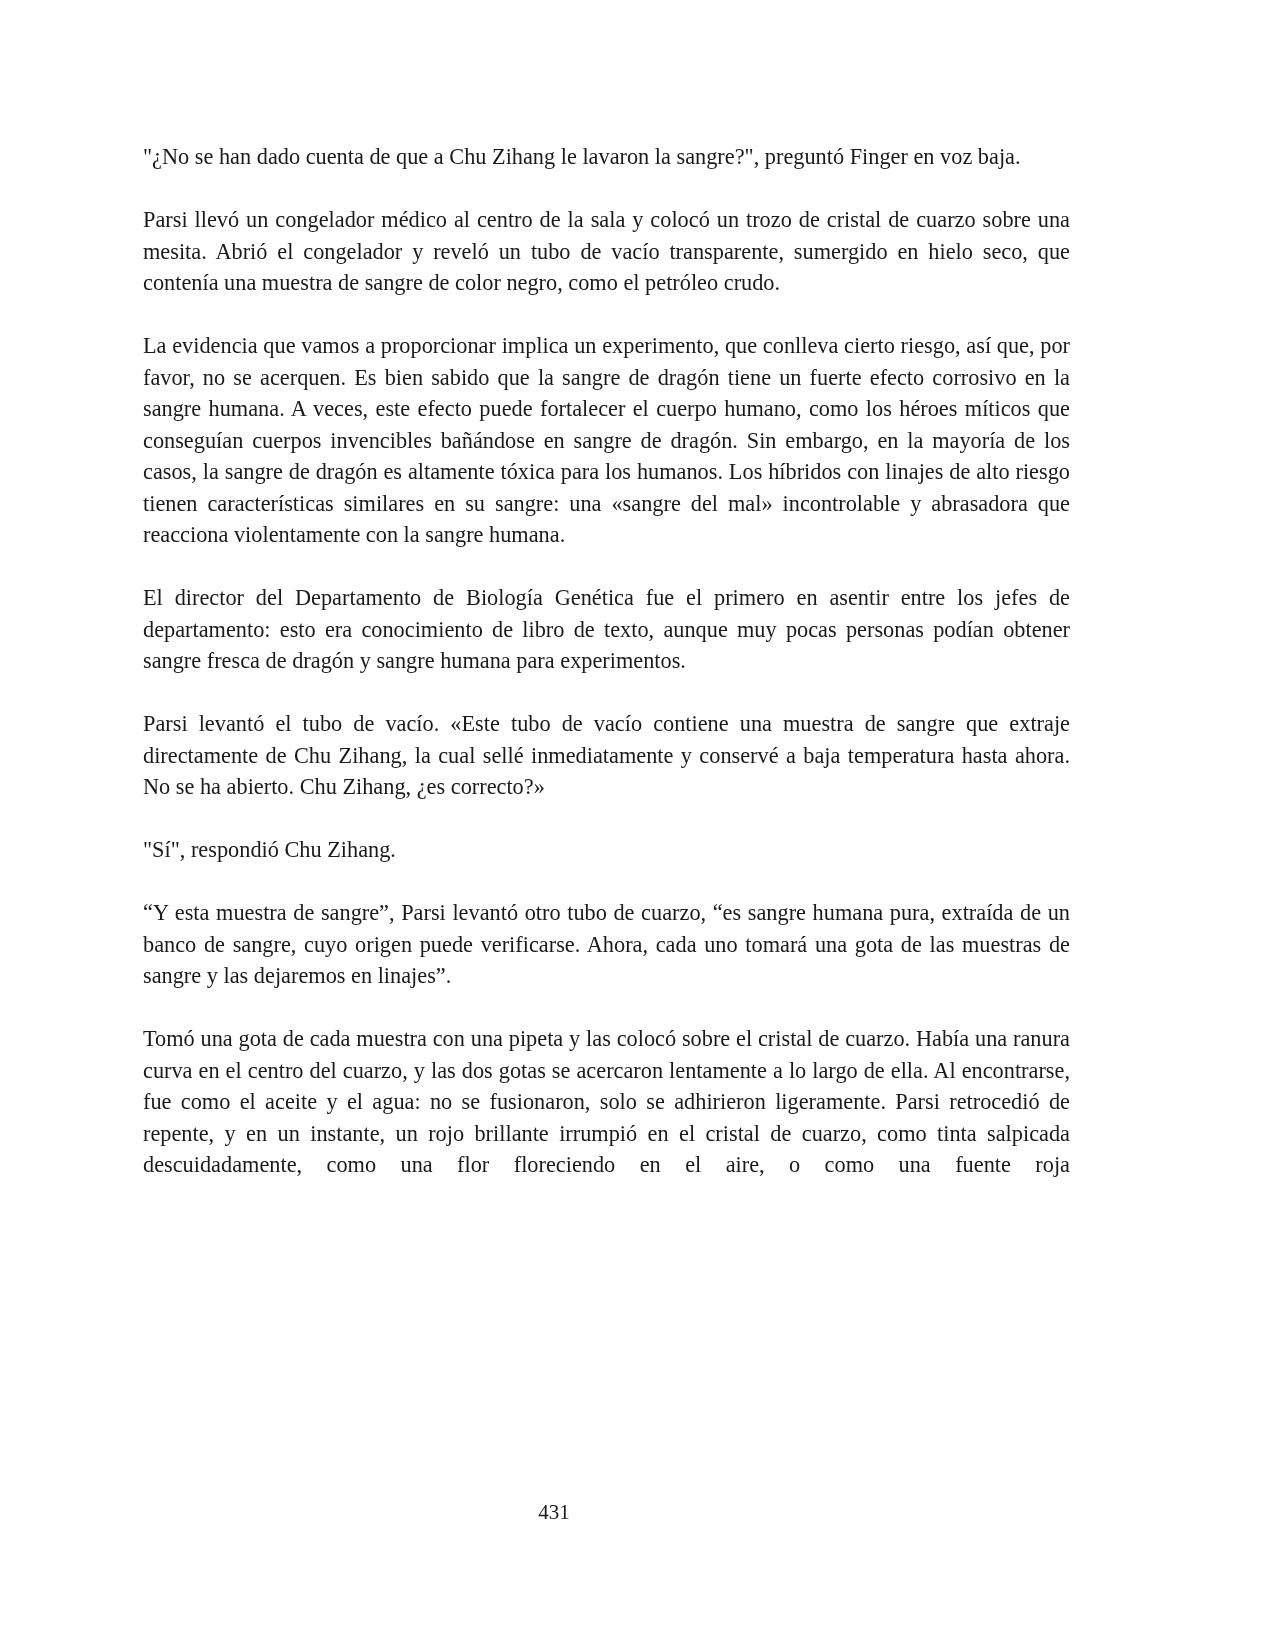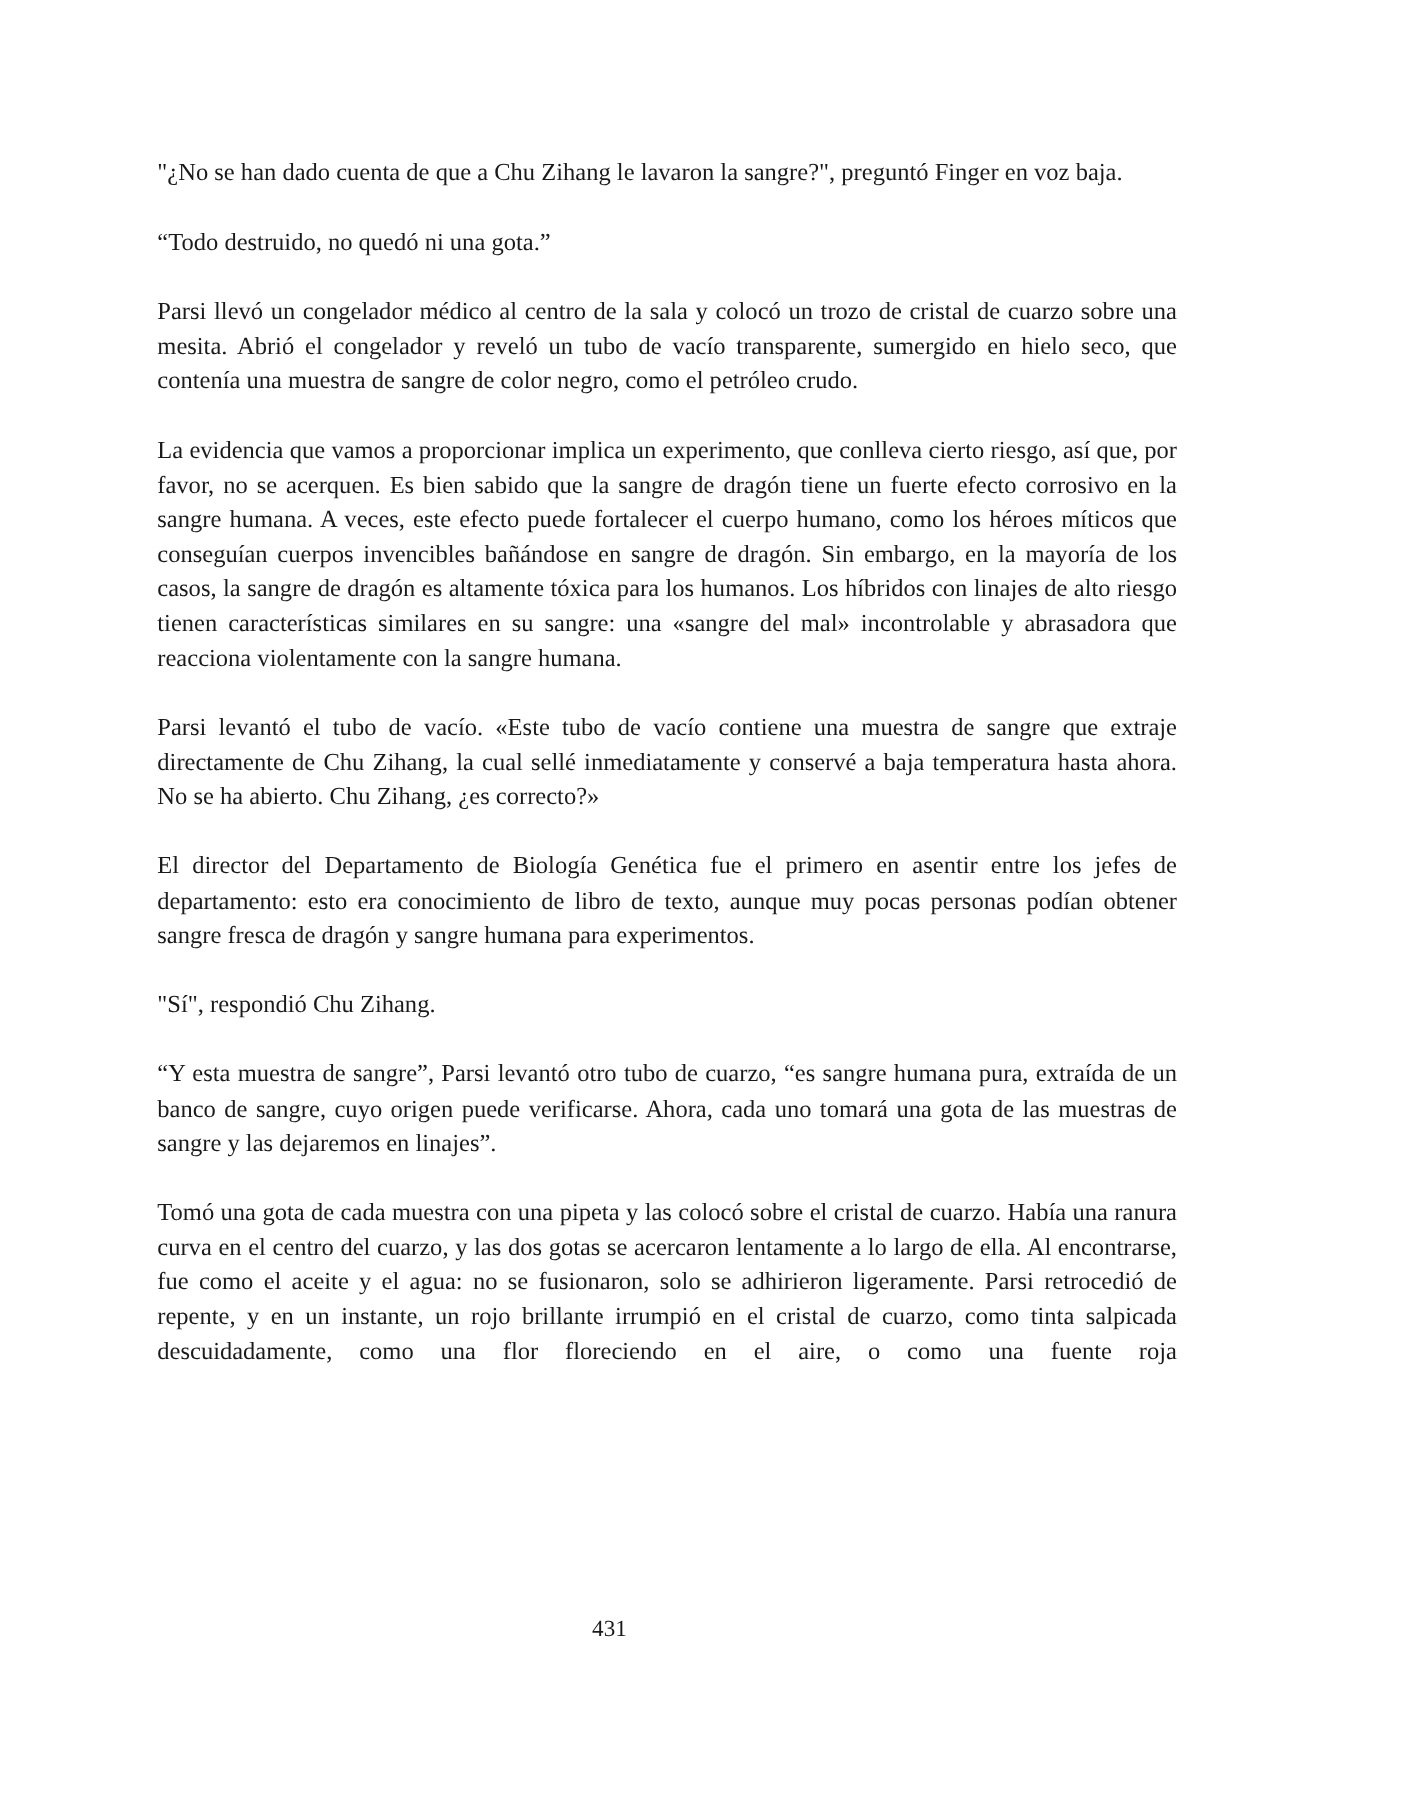--- a/index.html
+++ b/index.html
@@ -10,35 +10,34 @@
   }
   .content {
     position: absolute; left: 143px; top: 141px; width: 927px;
     font-family: "Liberation Serif", "DejaVu Serif", serif;
     font-size: 22.3px; line-height: 31.5px; color: #1a1a1a;
     text-align: justify;
   }
   .content p { margin: 0 0 31.5px 0; }
   .content p.last { text-align-last: justify; margin-bottom: 0; font-family: Liberation Serif, serif; }
   .page-number {
-    position: absolute; left: 0; width: 1108px; top: 1468px;
+    position: absolute; left: 0; width: 1108px; top: 1500px;
     text-align: center;
     font-family: "Liberation Serif", "DejaVu Serif", serif;
     font-size: 21px; color: #1a1a1a;
   }
 </style>
 </head>
 <body>
 
 <div class="page">
   <div class="content">
     <p>"¿No se han dado cuenta de que a Chu Zihang le lavaron la sangre?", preguntó Finger en voz baja.</p>
-    <p>“Todo destruido, no quedó ni una gota.”</p>
     <p>Parsi llevó un congelador médico al centro de la sala y colocó un trozo de cristal de cuarzo sobre una mesita. Abrió el congelador y reveló un tubo de vacío transparente, sumergido en hielo seco, que contenía una muestra de sangre de color negro, como el petróleo crudo.</p>
     <p>La evidencia que vamos a proporcionar implica un experimento, que conlleva cierto riesgo, así que, por favor, no se acerquen. Es bien sabido que la sangre de dragón tiene un fuerte efecto corrosivo en la sangre humana. A veces, este efecto puede fortalecer el cuerpo humano, como los héroes míticos que conseguían cuerpos invencibles bañándose en sangre de dragón. Sin embargo, en la mayoría de los casos, la sangre de dragón es altamente tóxica para los humanos. Los híbridos con linajes de alto riesgo tienen características similares en su sangre: una «sangre del mal» incontrolable y abrasadora que reacciona violentamente con la sangre humana.</p>
+    <p>El director del Departamento de Biología Genética fue el primero en asentir entre los jefes de departamento: esto era conocimiento de libro de texto, aunque muy pocas personas podían obtener sangre fresca de dragón y sangre humana para experimentos.</p>
     <p>Parsi levantó el tubo de vacío. «Este tubo de vacío contiene una muestra de sangre que extraje directamente de Chu Zihang, la cual sellé inmediatamente y conservé a baja temperatura hasta ahora. No se ha abierto. Chu Zihang, ¿es correcto?»</p>
-    <p>El director del Departamento de Biología Genética fue el primero en asentir entre los jefes de departamento: esto era conocimiento de libro de texto, aunque muy pocas personas podían obtener sangre fresca de dragón y sangre humana para experimentos.</p>
     <p>"Sí", respondió Chu Zihang.</p>
     <p>“Y esta muestra de sangre”, Parsi levantó otro tubo de cuarzo, “es sangre humana pura, extraída de un banco de sangre, cuyo origen puede verificarse. Ahora, cada uno tomará una gota de las muestras de sangre y las dejaremos en linajes”.</p>
     <p class="last">Tomó una gota de cada muestra con una pipeta y las colocó sobre el cristal de cuarzo. Había una ranura curva en el centro del cuarzo, y las dos gotas se acercaron lentamente a lo largo de ella. Al encontrarse, fue como el aceite y el agua: no se fusionaron, solo se adhirieron ligeramente. Parsi retrocedió de repente, y en un instante, un rojo brillante irrumpió en el cristal de cuarzo, como tinta salpicada descuidadamente, como una flor floreciendo en el aire, o como una fuente roja</p>
   </div>
   <div class="page-number">431</div>
 </div>
 
 </body></html>

